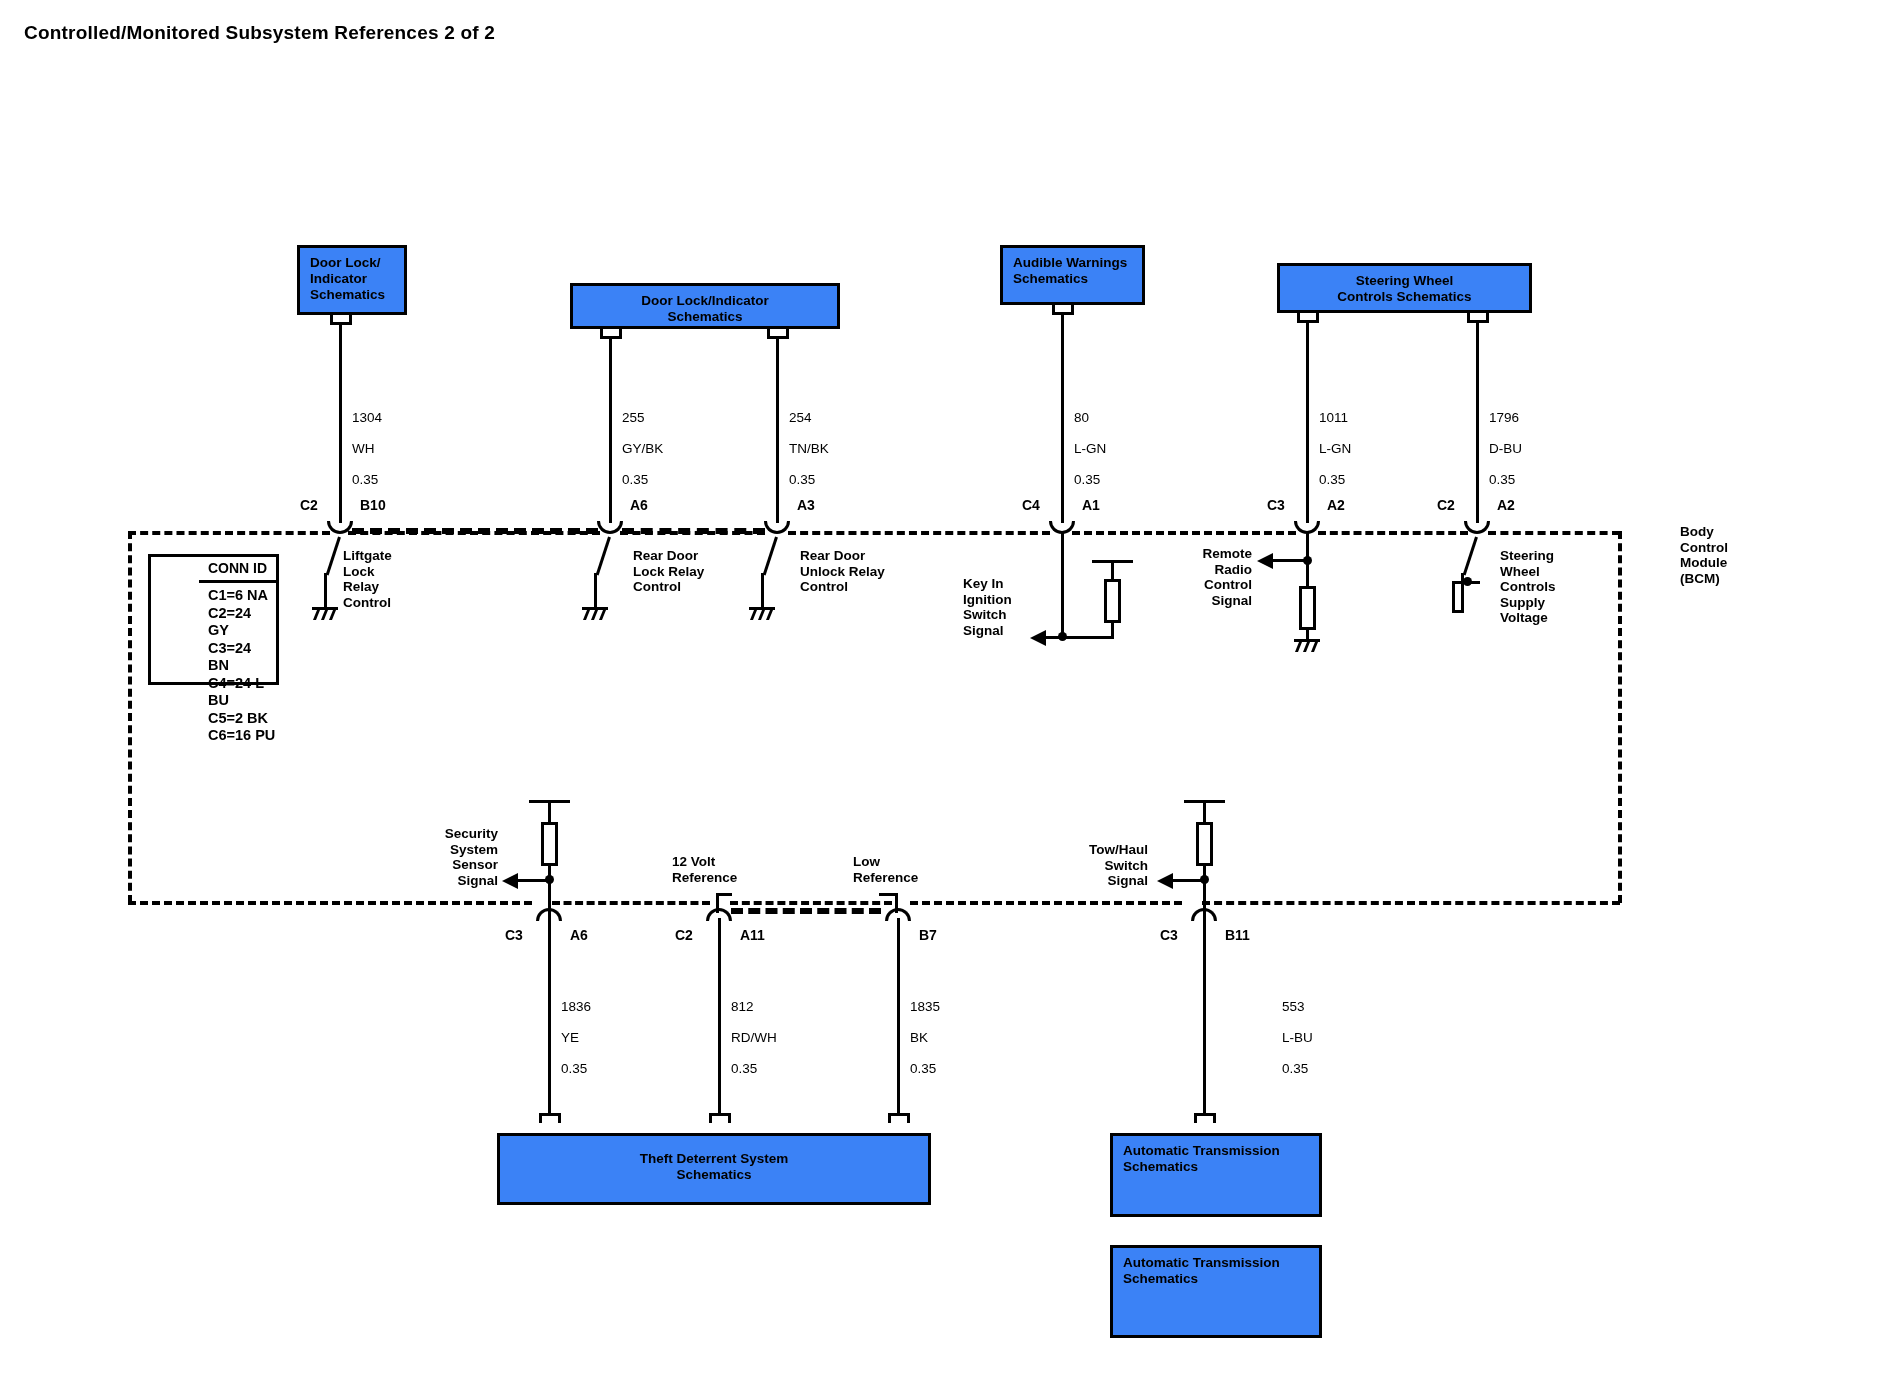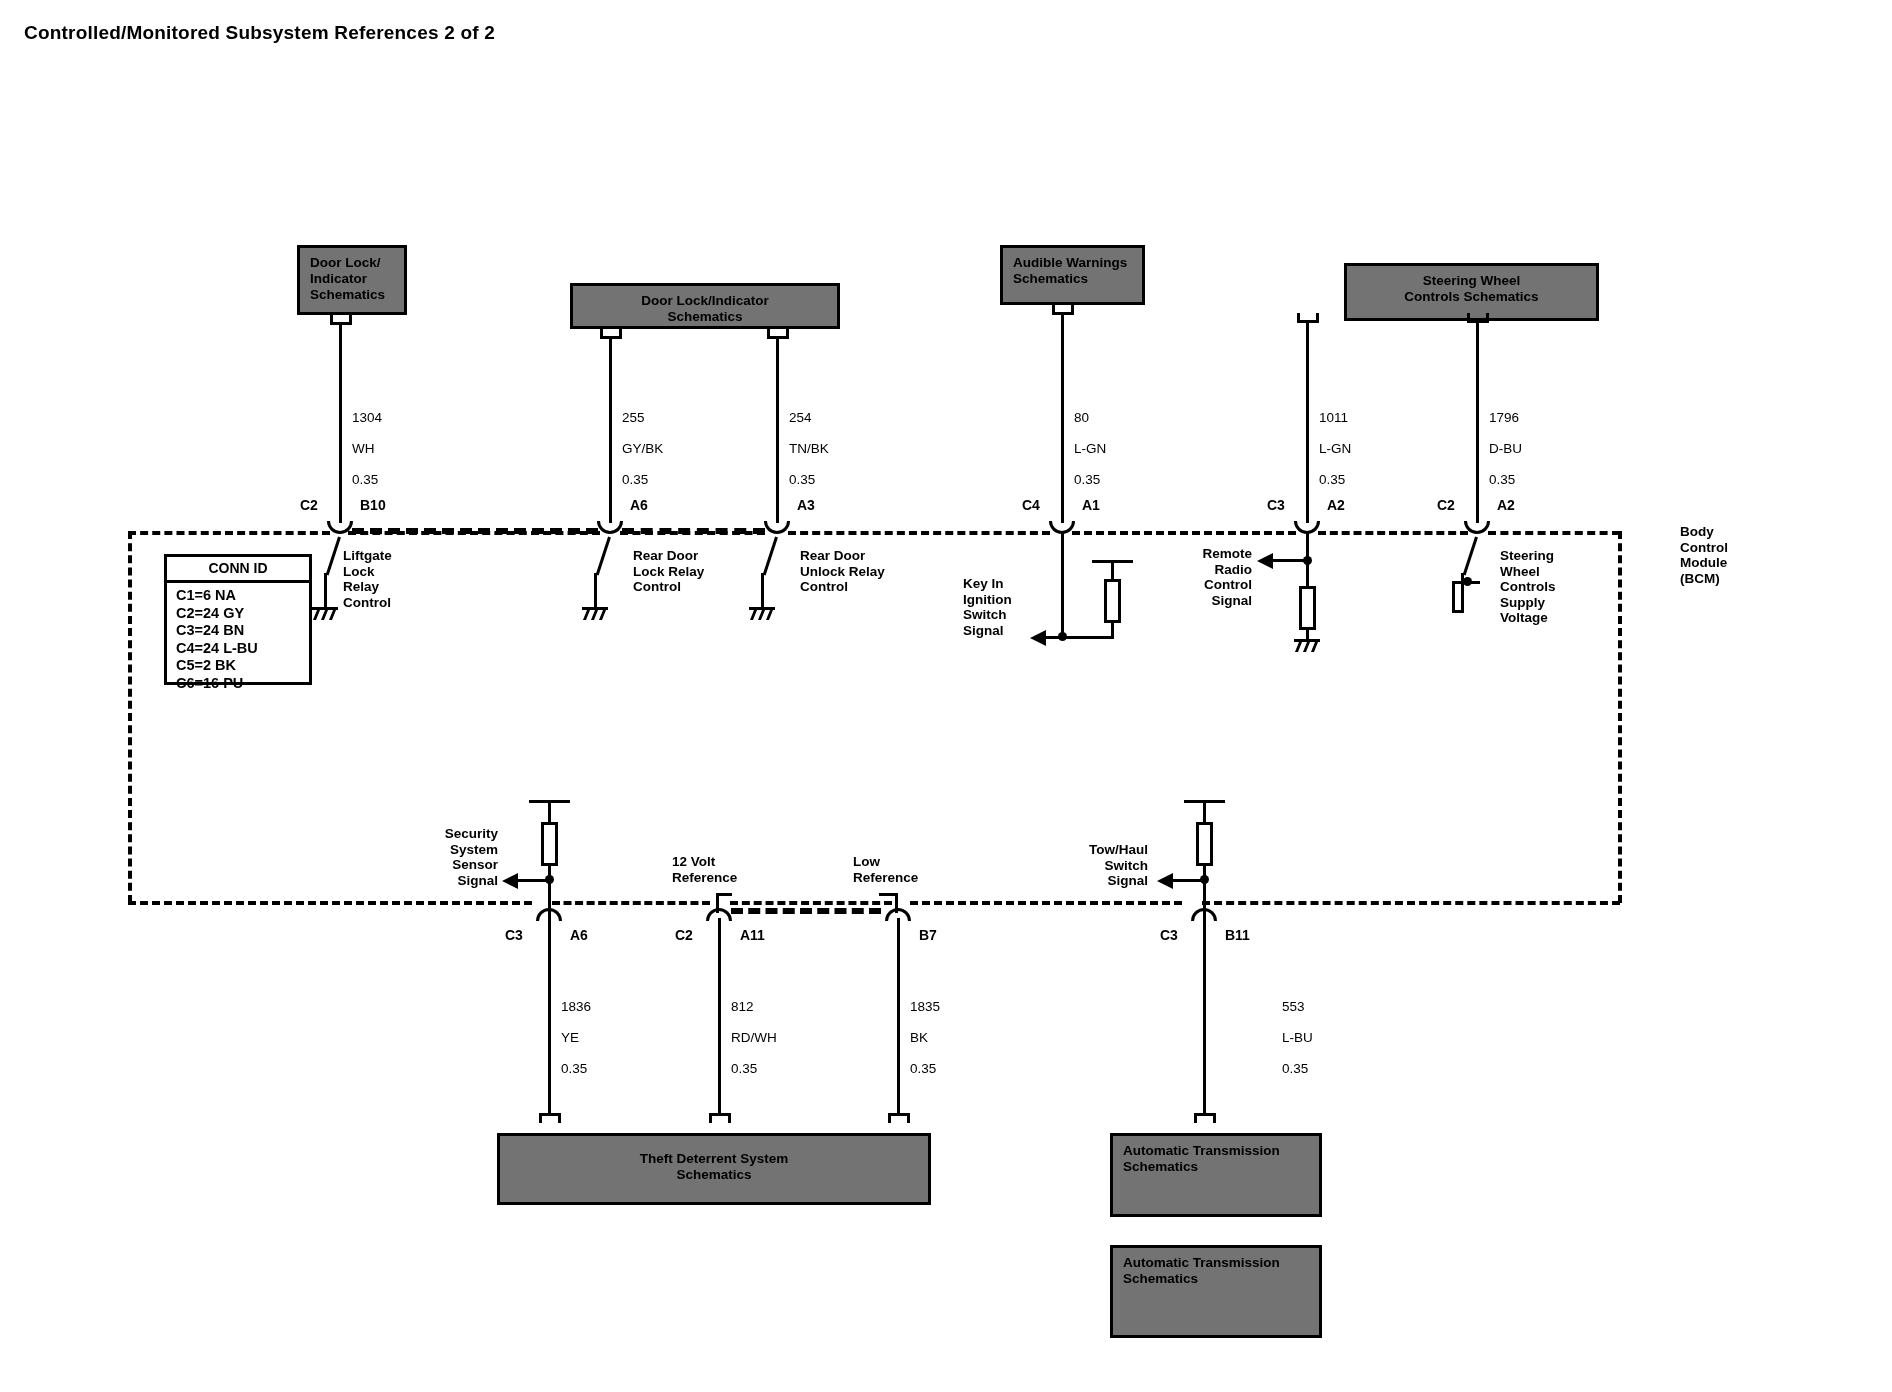--- a/index.html
+++ b/index.html
@@ -2,21 +2,21 @@
 <html><head>
 <meta charset="utf-8">
 <style>
   html,body{margin:0;padding:0;background:#ffffff;}
   body{width:1892px;height:1392px;position:relative;overflow:hidden;
        font-family:"Liberation Sans","DejaVu Sans",sans-serif;color:#000;}
 
   .title{position:absolute;left:24px;top:22px;font-size:19px;font-weight:bold;letter-spacing:.2px;}
 
   
-  .refbox{position:absolute;border:3px solid #000;background:#737373;box-sizing:border-box;}
+  .refbox{position:absolute;border:3px solid #000;background:#3b82f6;box-sizing:border-box;}
   .refbox .txt{position:absolute;left:10px;top:7px;right:6px;font-size:13.5px;line-height:16px;font-weight:bold;white-space:pre-line;}
   .refbox.center .txt{left:0;right:0;text-align:center;}
 
   
   .v{position:absolute;width:3px;background:#000;}
   .h{position:absolute;height:3px;background:#000;}
 
   
   .tab{position:absolute;width:22px;height:10px;border-left:3px solid #000;border-right:3px solid #000;border-bottom:3px solid #000;box-sizing:border-box;}
   .tab.up{border-bottom:none;border-top:3px solid #000;}
@@ -82,21 +82,21 @@
 </div>
 <div class="tab" style="left:600px;top:329px;"></div>
 <div class="tab" style="left:767px;top:329px;"></div>
 
 <div class="refbox" style="left:1000px;top:245px;width:145px;height:60px;">
   <div class="txt">Audible Warnings
 Schematics</div>
 </div>
 <div class="tab" style="left:1052px;top:305px;"></div>
 
-<div class="refbox center" style="left:1344px;top:263px;width:255px;height:58px;">
+<div class="refbox center" style="left:1277px;top:263px;width:255px;height:50px;">
   <div class="txt">Steering Wheel
 Controls Schematics</div>
 </div>
 <div class="tab" style="left:1297px;top:313px;"></div>
 <div class="tab" style="left:1467px;top:313px;"></div>
 
 <div class="v" style="left:339px;top:325px;height:198px;"></div>
 <div class="v" style="left:609px;top:339px;height:184px;"></div>
 <div class="v" style="left:776px;top:339px;height:184px;"></div>
 <div class="v" style="left:1061px;top:315px;height:208px;"></div>
@@ -168,21 +168,21 @@
 <div class="dashline" style="left:552px;top:901px;width:158px;"></div>
 <div class="dashline" style="left:730px;top:901px;width:162px;"></div>
 <div class="dashline" style="left:910px;top:901px;width:272px;"></div>
 <div class="dashline" style="left:1202px;top:901px;width:418px;"></div>
 
 <div class="bcmcap" style="left:1680px;top:524px;">Body
 Control
 Module
 (BCM)</div>
 
-<div class="connid" style="left:164px;top:554px;width:148px;height:131px;">
+<div class="connid" style="left:148px;top:554px;width:131px;height:131px;padding-left:48px;">
   <div class="hd">CONN ID</div>
   <div class="bd">
     <div>C1=6 NA</div>
     <div>C2=24 GY</div>
     <div>C3=24 BN</div>
     <div>C4=24 L-BU</div>
     <div>C5=2 BK</div>
     <div>C6=16 PU</div>
   </div>
 </div>

